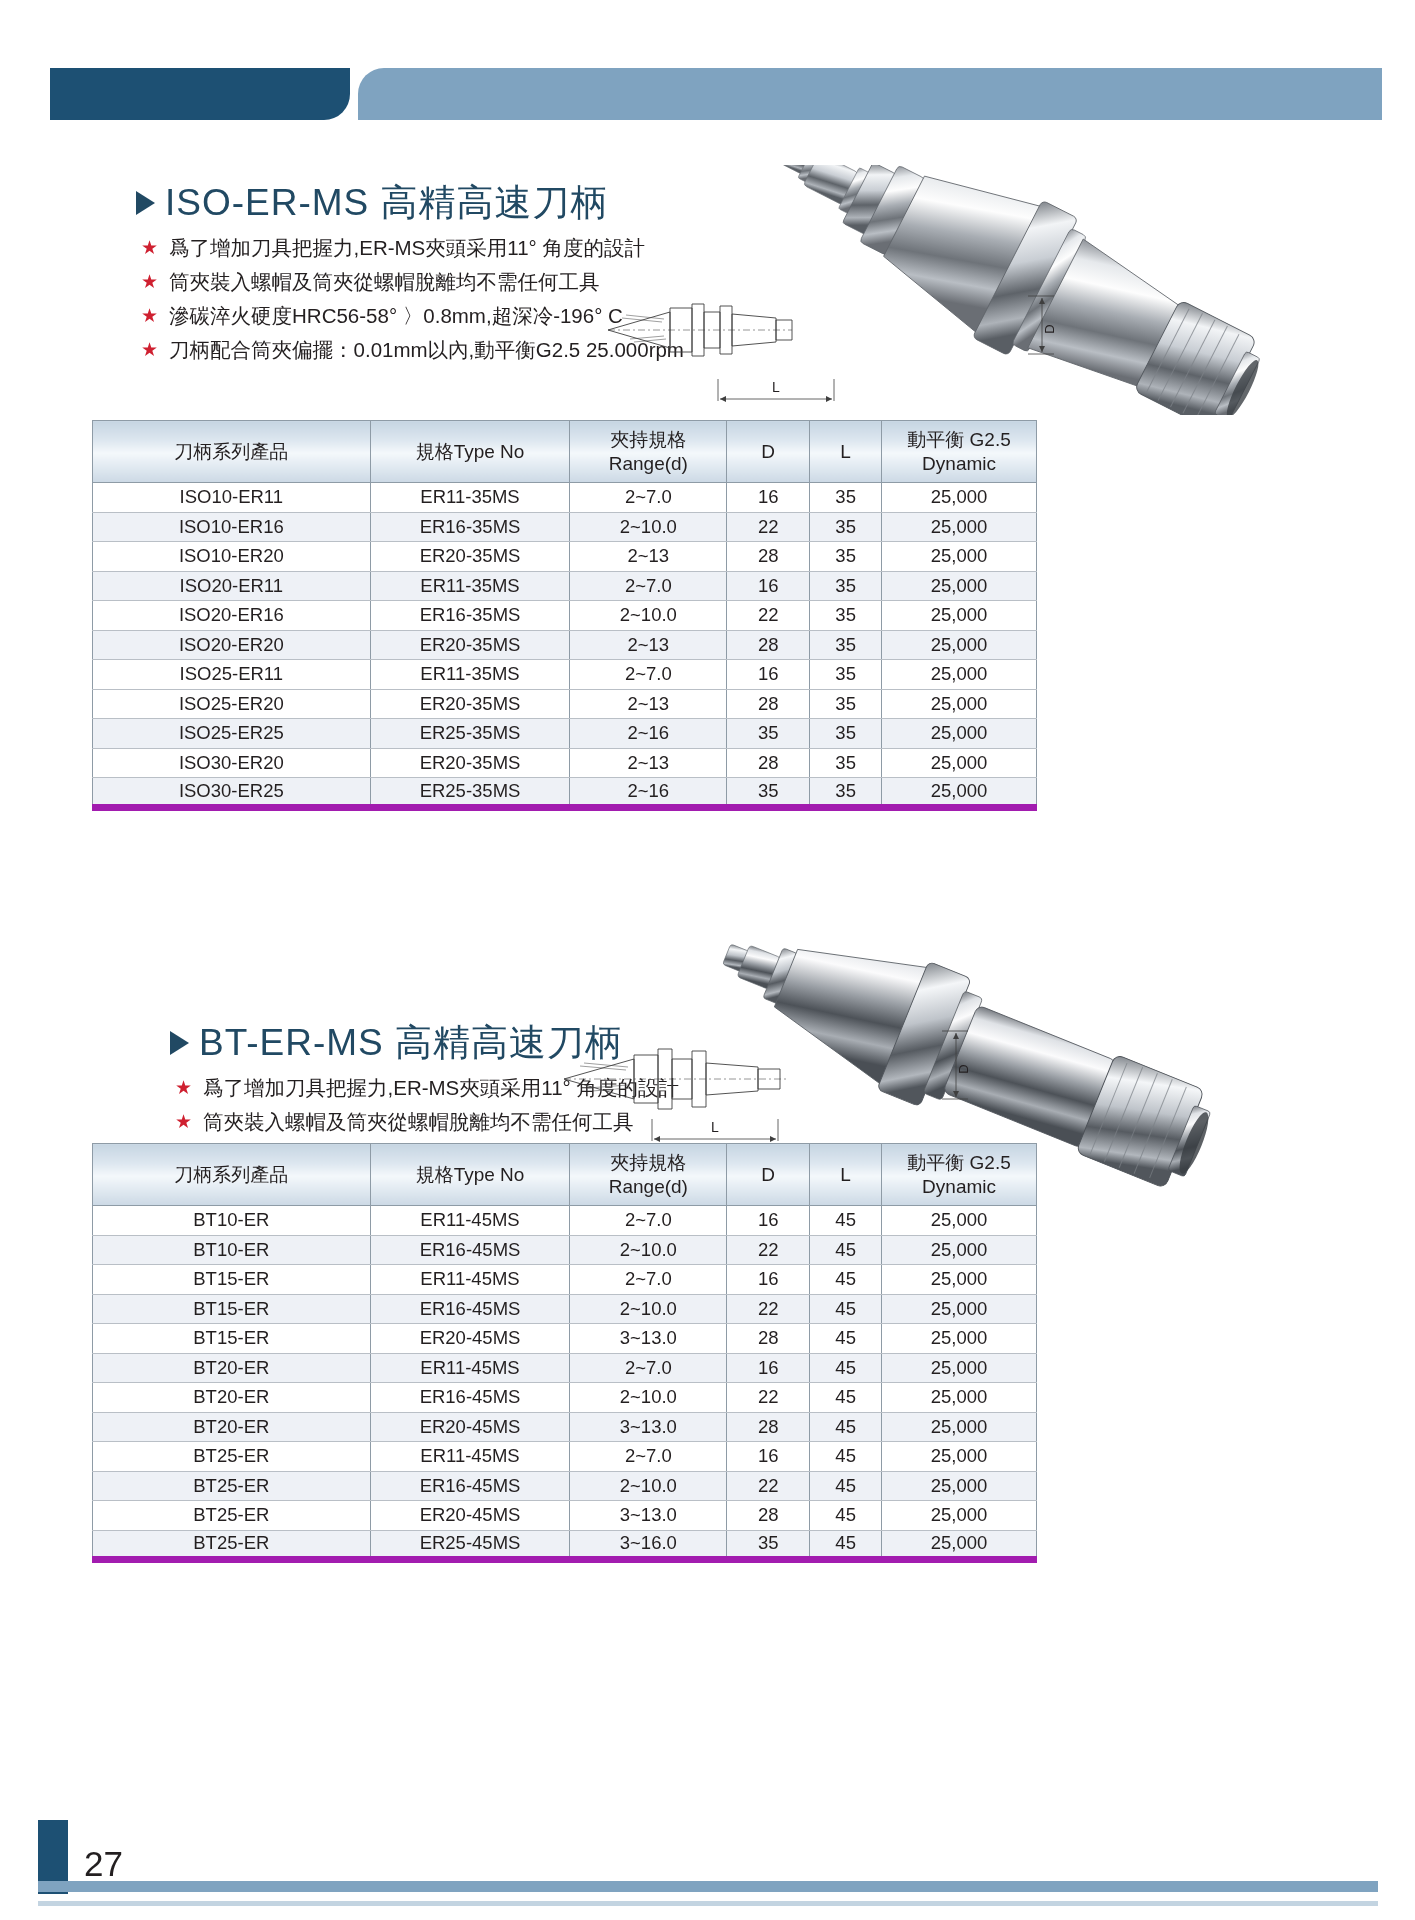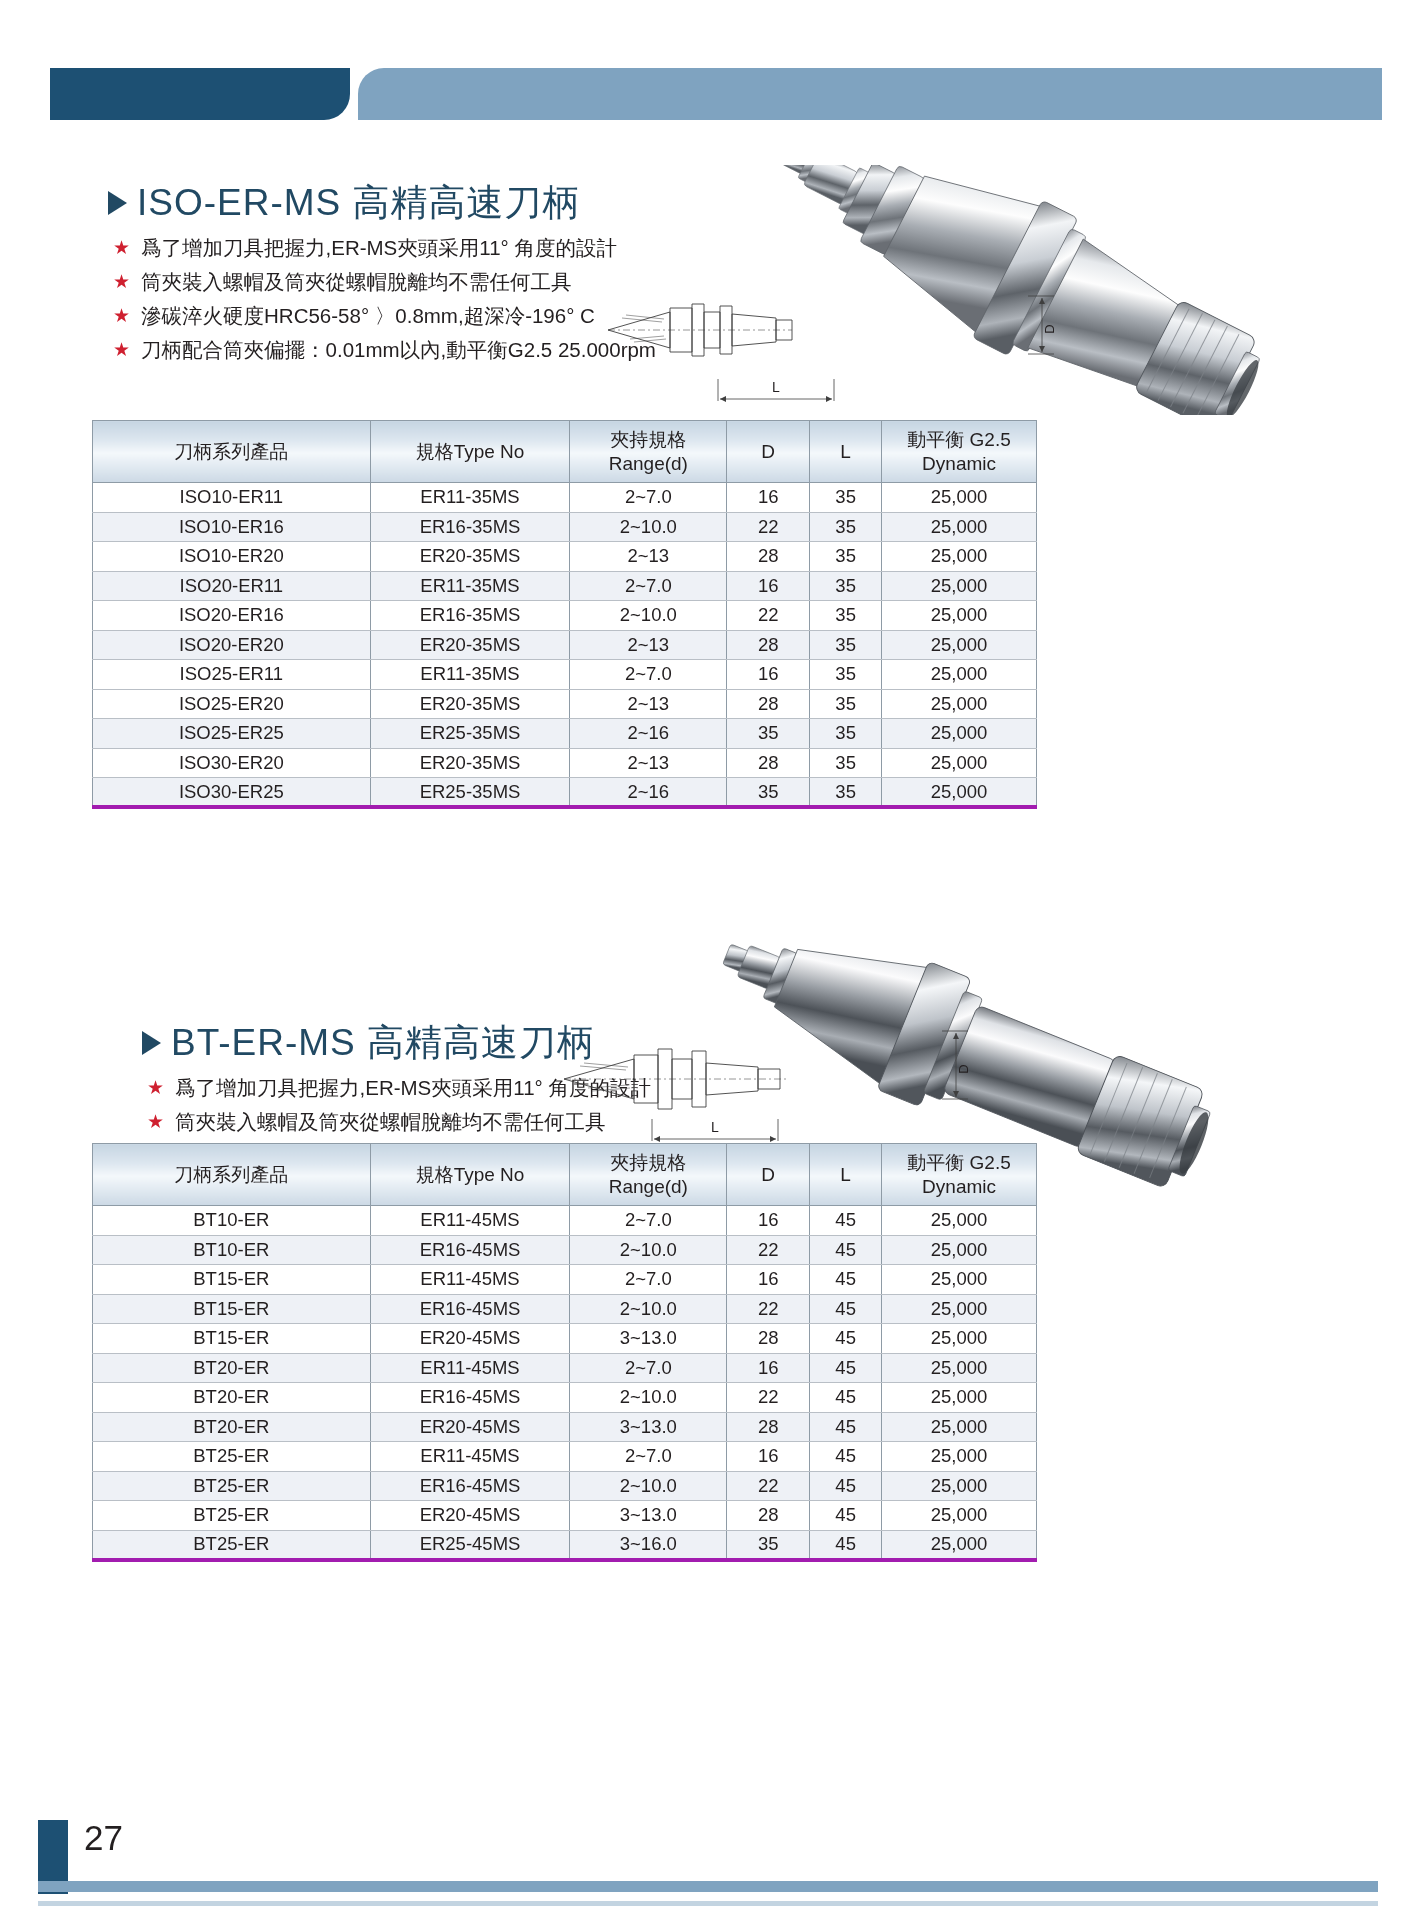--- a/index.html
+++ b/index.html
@@ -28,21 +28,21 @@
   }
   .banner-light {
     position: absolute;
     left: 308px; top: 0;
     width: 1024px; height: 52px;
     background: #7fa3c0;
     border-radius: 26px 0 0 0;
   }
 
   
-  .section { position: absolute; left: 0; width: 1138px; }
+  .section { position: absolute; left: 0; width: 1138px; padding-left: 28px; }
   .sec1 { top: 180px; }
   .sec2 { top: 1020px; margin-left: 34px; }
 
   .sec-title {
     display: flex;
     align-items: center;
     margin-left: 108px;
     font-size: 37px;
     letter-spacing: 1px;
     color: #214963;
@@ -108,21 +108,21 @@
     border: 1px solid #b9bfc6;
     border-left: 1px solid #8e9ba6;
     border-right: 1px solid #8e9ba6;
     height: 29.5px;
     text-align: center;
     padding: 0 4px;
     font-size: 18.5px;
     background: #ffffff;
   }
   table.spec tr.alt td { background: #eef1f6; }
-  table.spec tbody tr:last-child td { border-bottom: 4px solid #a21caf; }
+  table.spec tbody tr:last-child td { border-bottom: 7px solid #a21caf; }
 
   .col-a { width: 278px; }
   .col-b { width: 200px; }
   .col-c { width: 157px; }
   .col-d { width: 83px; }
   .col-e { width: 72px; }
   .col-f { width: 155px; }
 
   
   .footer { position: absolute; left: 0; bottom: 0; width: 1415px; height: 108px; }
@@ -132,21 +132,21 @@
   }
   .f-strip {
     position: absolute; left: 38px; bottom: 28px;
     width: 1340px; height: 11px; background: #7fa3c0;
   }
   .f-strip2 {
     position: absolute; left: 38px; bottom: 14px;
     width: 1340px; height: 5px; background: #c3d4e1;
   }
   .pageno {
-    position: absolute; left: 84px; top: 6px;
+    position: absolute; left: 84px; top: 32px;
     font-size: 35px; color: #231f20; font-weight: 400; text-align: right;
   }
 </style>
 </head>
 <body>
 
 <div class="top-banner">
   <div class="banner-dark"></div>
   <div class="banner-light"></div>
 </div>

